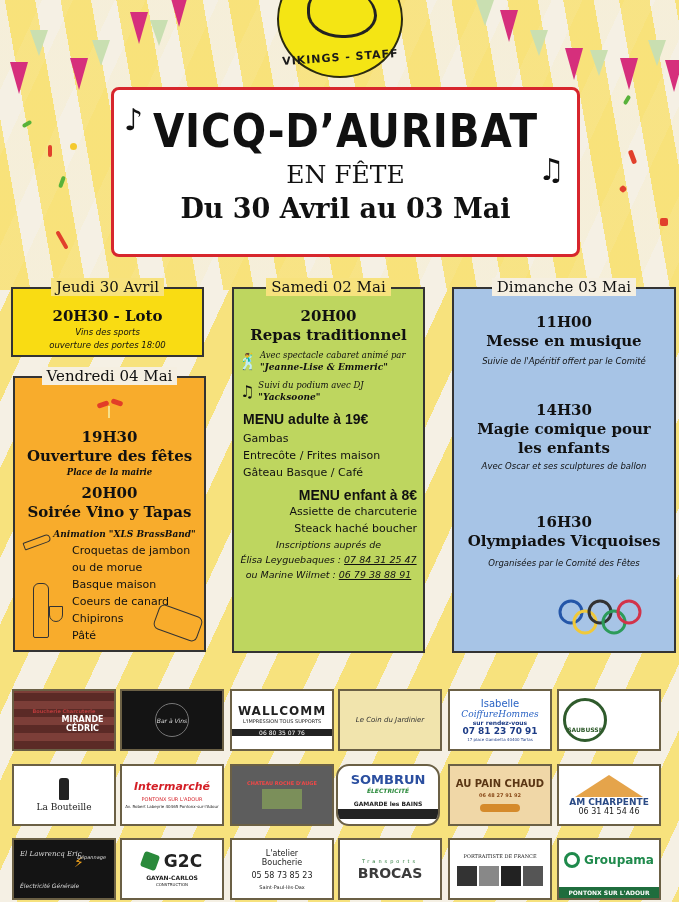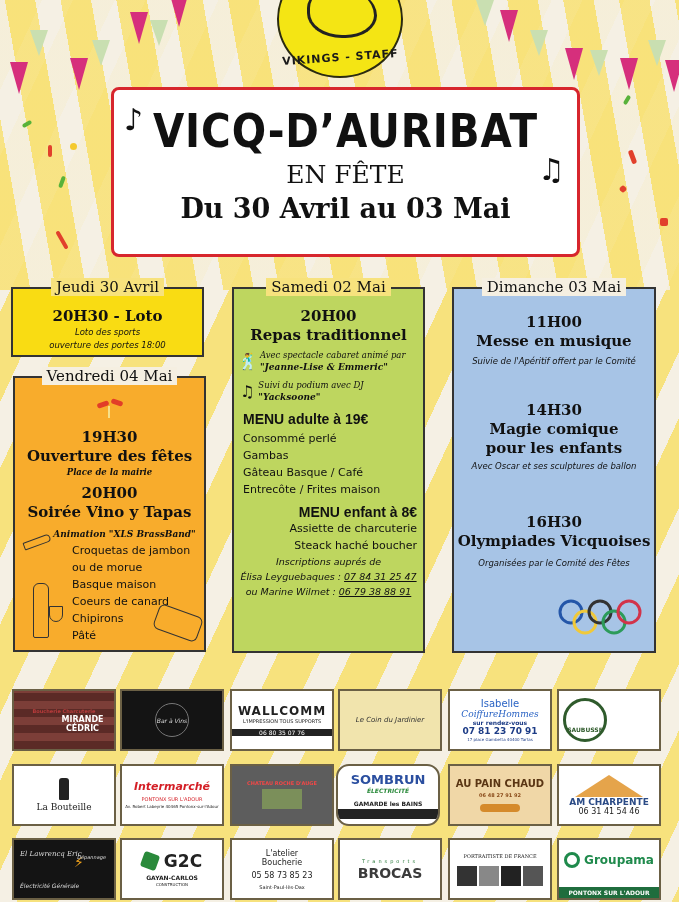--- a/index.html
+++ b/index.html
@@ -70,21 +70,21 @@
   .ev-note-b { font-family:"DejaVu Serif", serif; font-style:italic; font-weight:bold; font-size:9px; line-height:12px; }
   .menu-head { font-family:Liberation Sans, sans-serif; font-weight:bold; font-size:14px; }
   .menu-item { font-family:"DejaVu Sans", sans-serif; font-size:11px; line-height:17px; }
 
   .c-jeudi { left:11px; top:287px; width:193px; height:70px; background:#f9dc13; }
   .c-jeudi .card-title span { background:#f7e27d; }
   .c-vend { left:13px; top:376px; width:193px; height:276px; background:#f8ac2c; }
   .c-vend .card-title span { background:#f5efe1; }
   .c-sam { left:232px; top:287px; width:193px; height:366px; background:#bed65f; }
   .c-sam .card-title span { background:#f7e27d; }
-  .c-dim { left:452px; top:287px; width:204px; height:366px; background:#a7c4e6; }
+  .c-dim { left:452px; top:287px; width:224px; height:366px; background:#a7c4e6; }
   .c-dim .card-title span { background:#f5efe1; }
 
   .sponsor {
     position:absolute; width:104px; height:62px; border:2px solid #6b6045; z-index:2; overflow:hidden;
     display:flex; flex-direction:column; align-items:center; justify-content:center; text-align:center;
     font-family:"DejaVu Sans", sans-serif;
   }
   .sp-dark { background:#141414; color:#ddd; }
   .sp-white { background:#fff; color:#222; }
   .sp-tan { background:#f1e4ad; color:#333; }
@@ -143,21 +143,21 @@
   <div class="title-main">VICQ-D’AURIBAT</div>
   <div class="title-sub">EN FÊTE</div>
   <div class="title-dates">Du 30 Avril au 03 Mai</div>
   <span class="note" style="left:10px;top:12px;">♪</span>
   <span class="note" style="right:12px;top:62px;">♫</span>
 </div>
 
 <div class="card c-jeudi">
   <div class="card-title"><span>Jeudi 30 Avril</span></div>
   <div class="ev-title" style="margin-top:18px;">20H30 - Loto</div>
-  <div class="ev-note">Loto des sports</div>
+  <div class="ev-note">Vins des sports</div>
   <div class="ev-note">ouverture des portes 18:00</div>
 </div>
 
 <div class="card c-vend">
   <div class="card-title"><span>Vendredi 04 Mai</span></div>
   <div style="margin:20px auto 0;width:30px;height:20px;position:relative;">
     <div style="position:absolute;left:2px;top:4px;width:12px;height:5px;background:#e23d28;border-radius:3px;transform:rotate(-20deg);"></div>
     <div style="position:absolute;left:16px;top:2px;width:12px;height:5px;background:#e23d28;border-radius:3px;transform:rotate(20deg);"></div>
     <div style="position:absolute;left:13px;top:8px;width:2px;height:12px;background:#f6e08a;"></div>
   </div>
@@ -194,24 +194,23 @@
   </div>
   <div style="display:flex;align-items:center;margin-top:6px;padding-left:6px;">
     <span style="font-size:16px;">♫</span>
     <div style="text-align:left;margin-left:4px;">
       <div class="ev-note-b" style="font-weight:normal;font-size:8.5px;">Suivi du podium avec DJ</div>
       <div class="ev-note-b">"Yacksoone"</div>
     </div>
   </div>
   <div class="menu-head" style="text-align:left;padding-left:9px;margin-top:8px;">MENU adulte à 19€</div>
   <div style="text-align:left;padding-left:9px;margin-top:3px;">
-    <div class="menu-item">Consommé perlé</div>
     <div class="menu-item">Gambas</div>
+    <div class="menu-item">Entrecôte / Frites maison</div>
     <div class="menu-item">Gâteau Basque / Café</div>
-    <div class="menu-item">Entrecôte / Frites maison</div>
   </div>
   <div class="menu-head" style="text-align:right;padding-right:6px;margin-top:6px;">MENU enfant à 8€</div>
   <div style="text-align:right;padding-right:6px;">
     <div class="menu-item">Assiette de charcuterie</div>
     <div class="menu-item">Steack haché boucher</div>
   </div>
   <div class="ev-note" style="font-size:9.5px;line-height:15px;">Inscriptions auprés de</div>
   <div class="ev-note" style="font-size:9.5px;line-height:15px;">
     <span>Élisa Leyguebaques : </span><u>07 84 31 25 47</u>
   </div>

